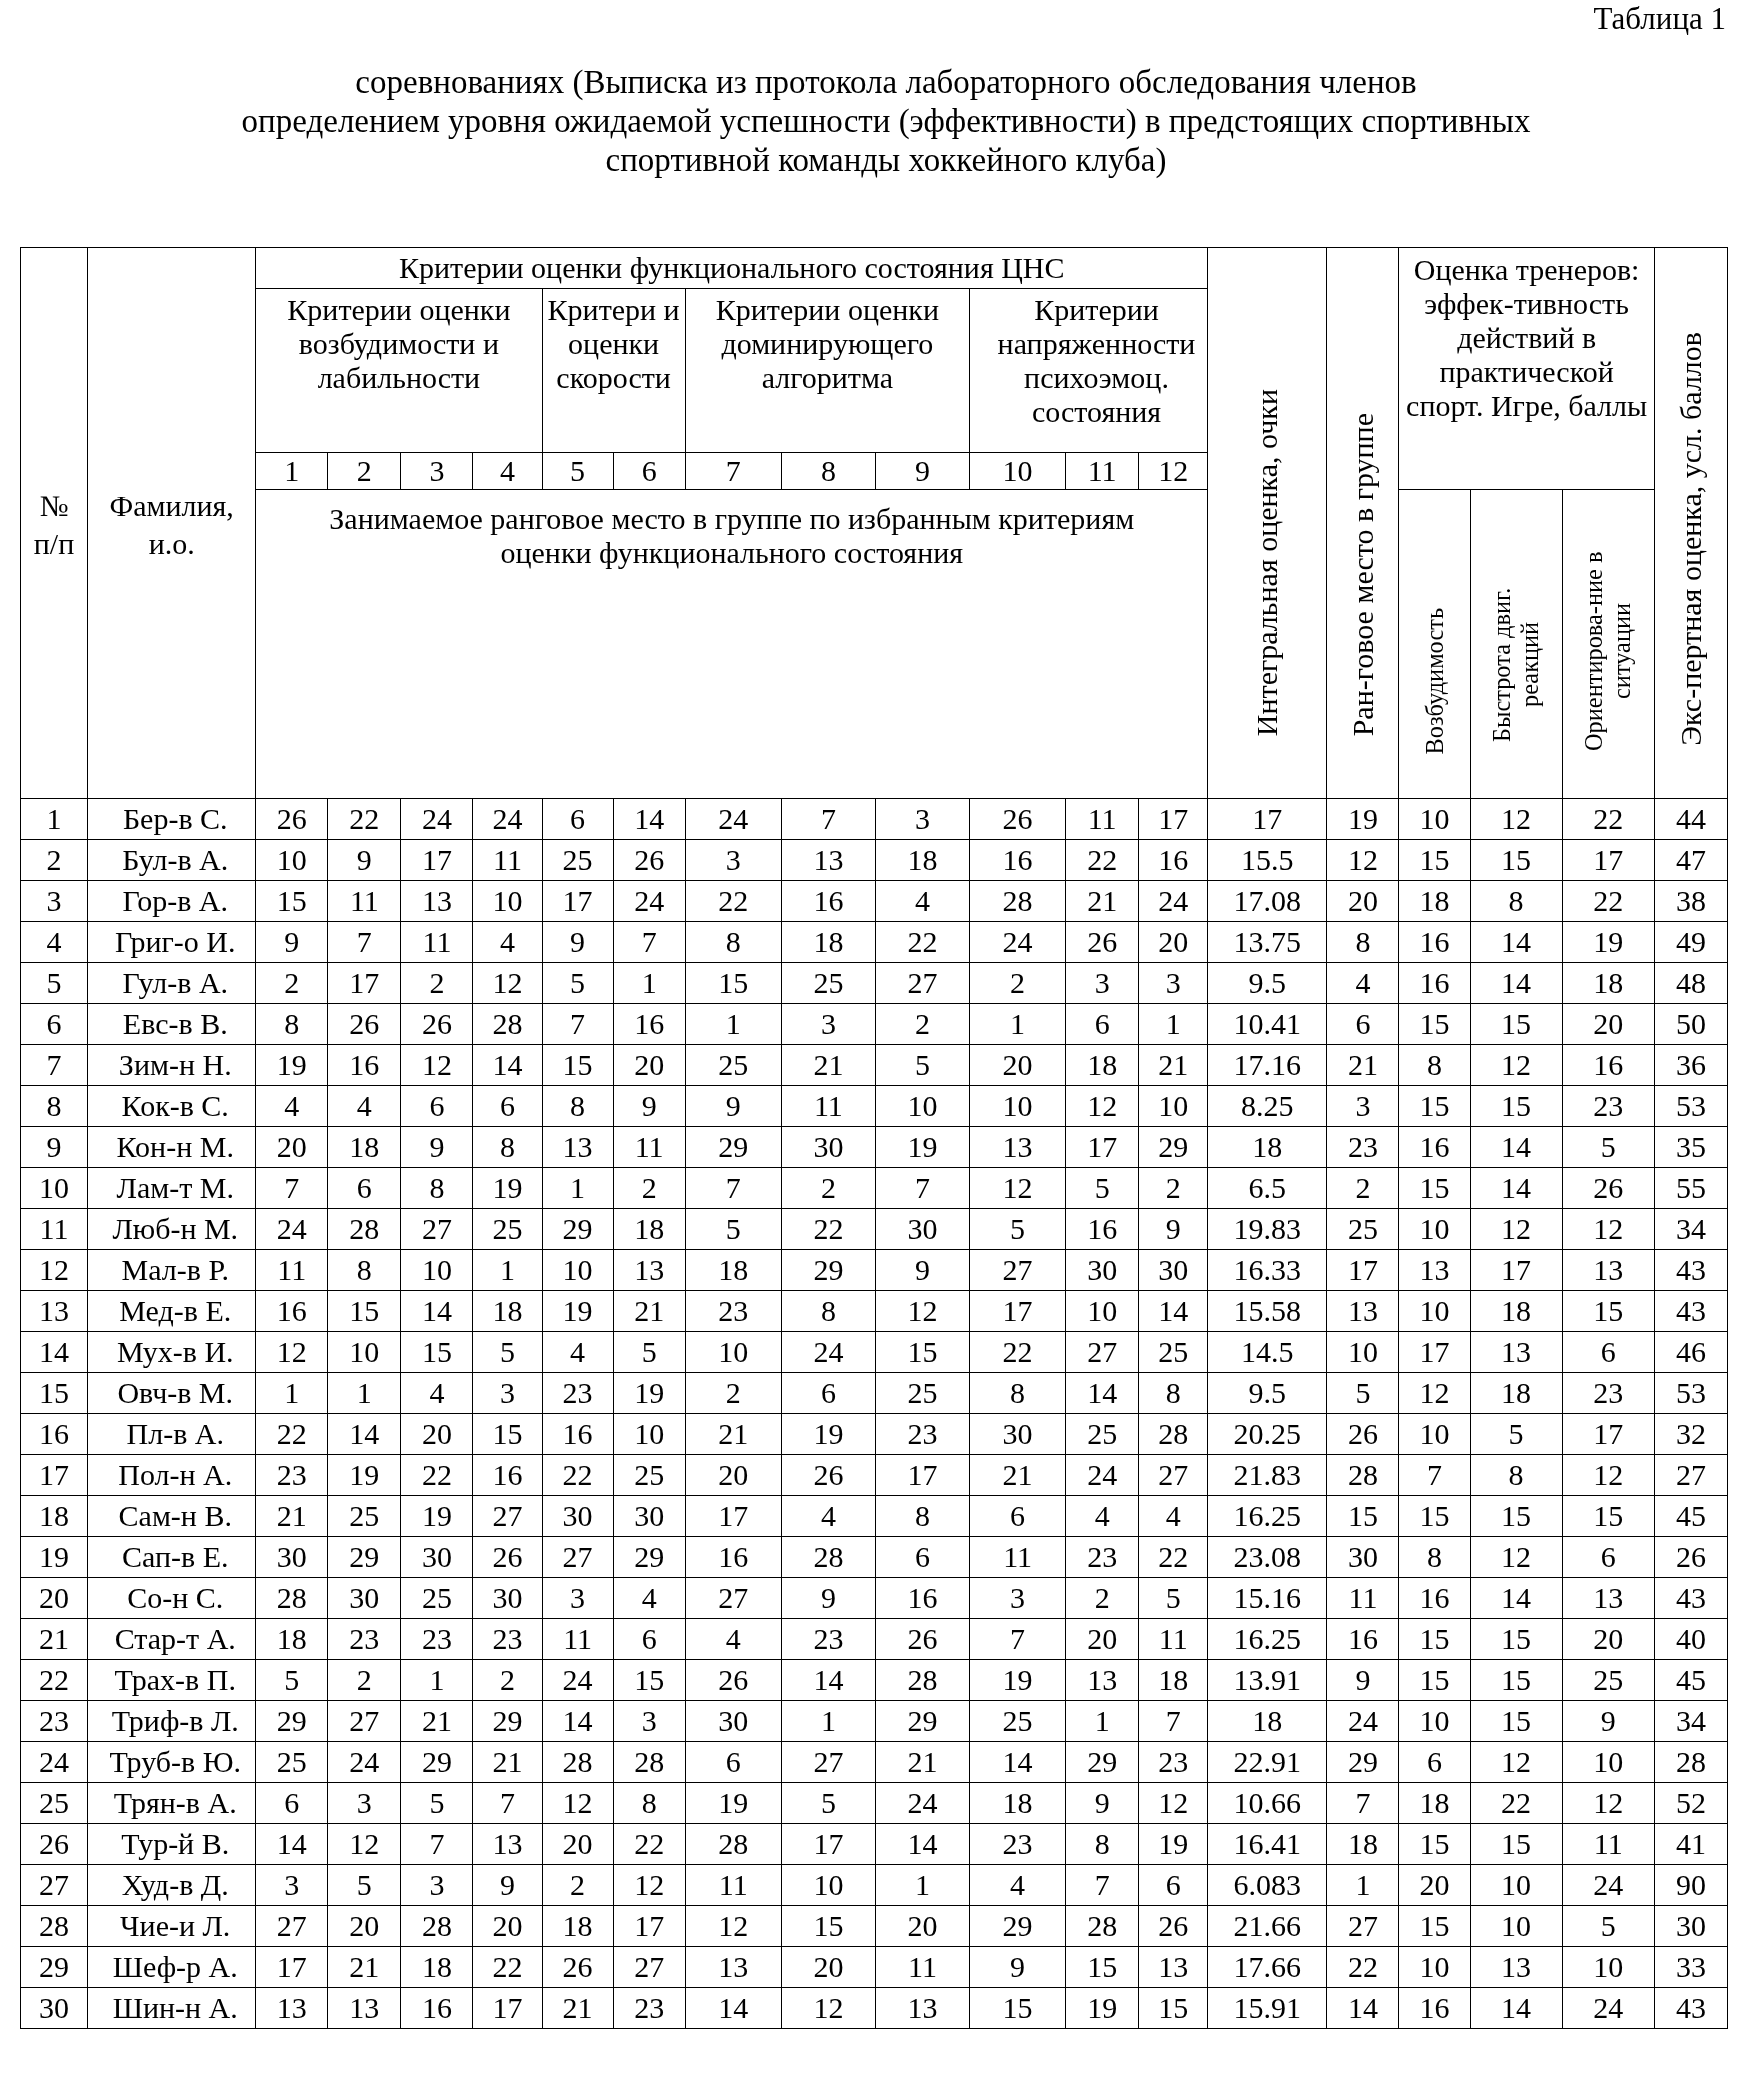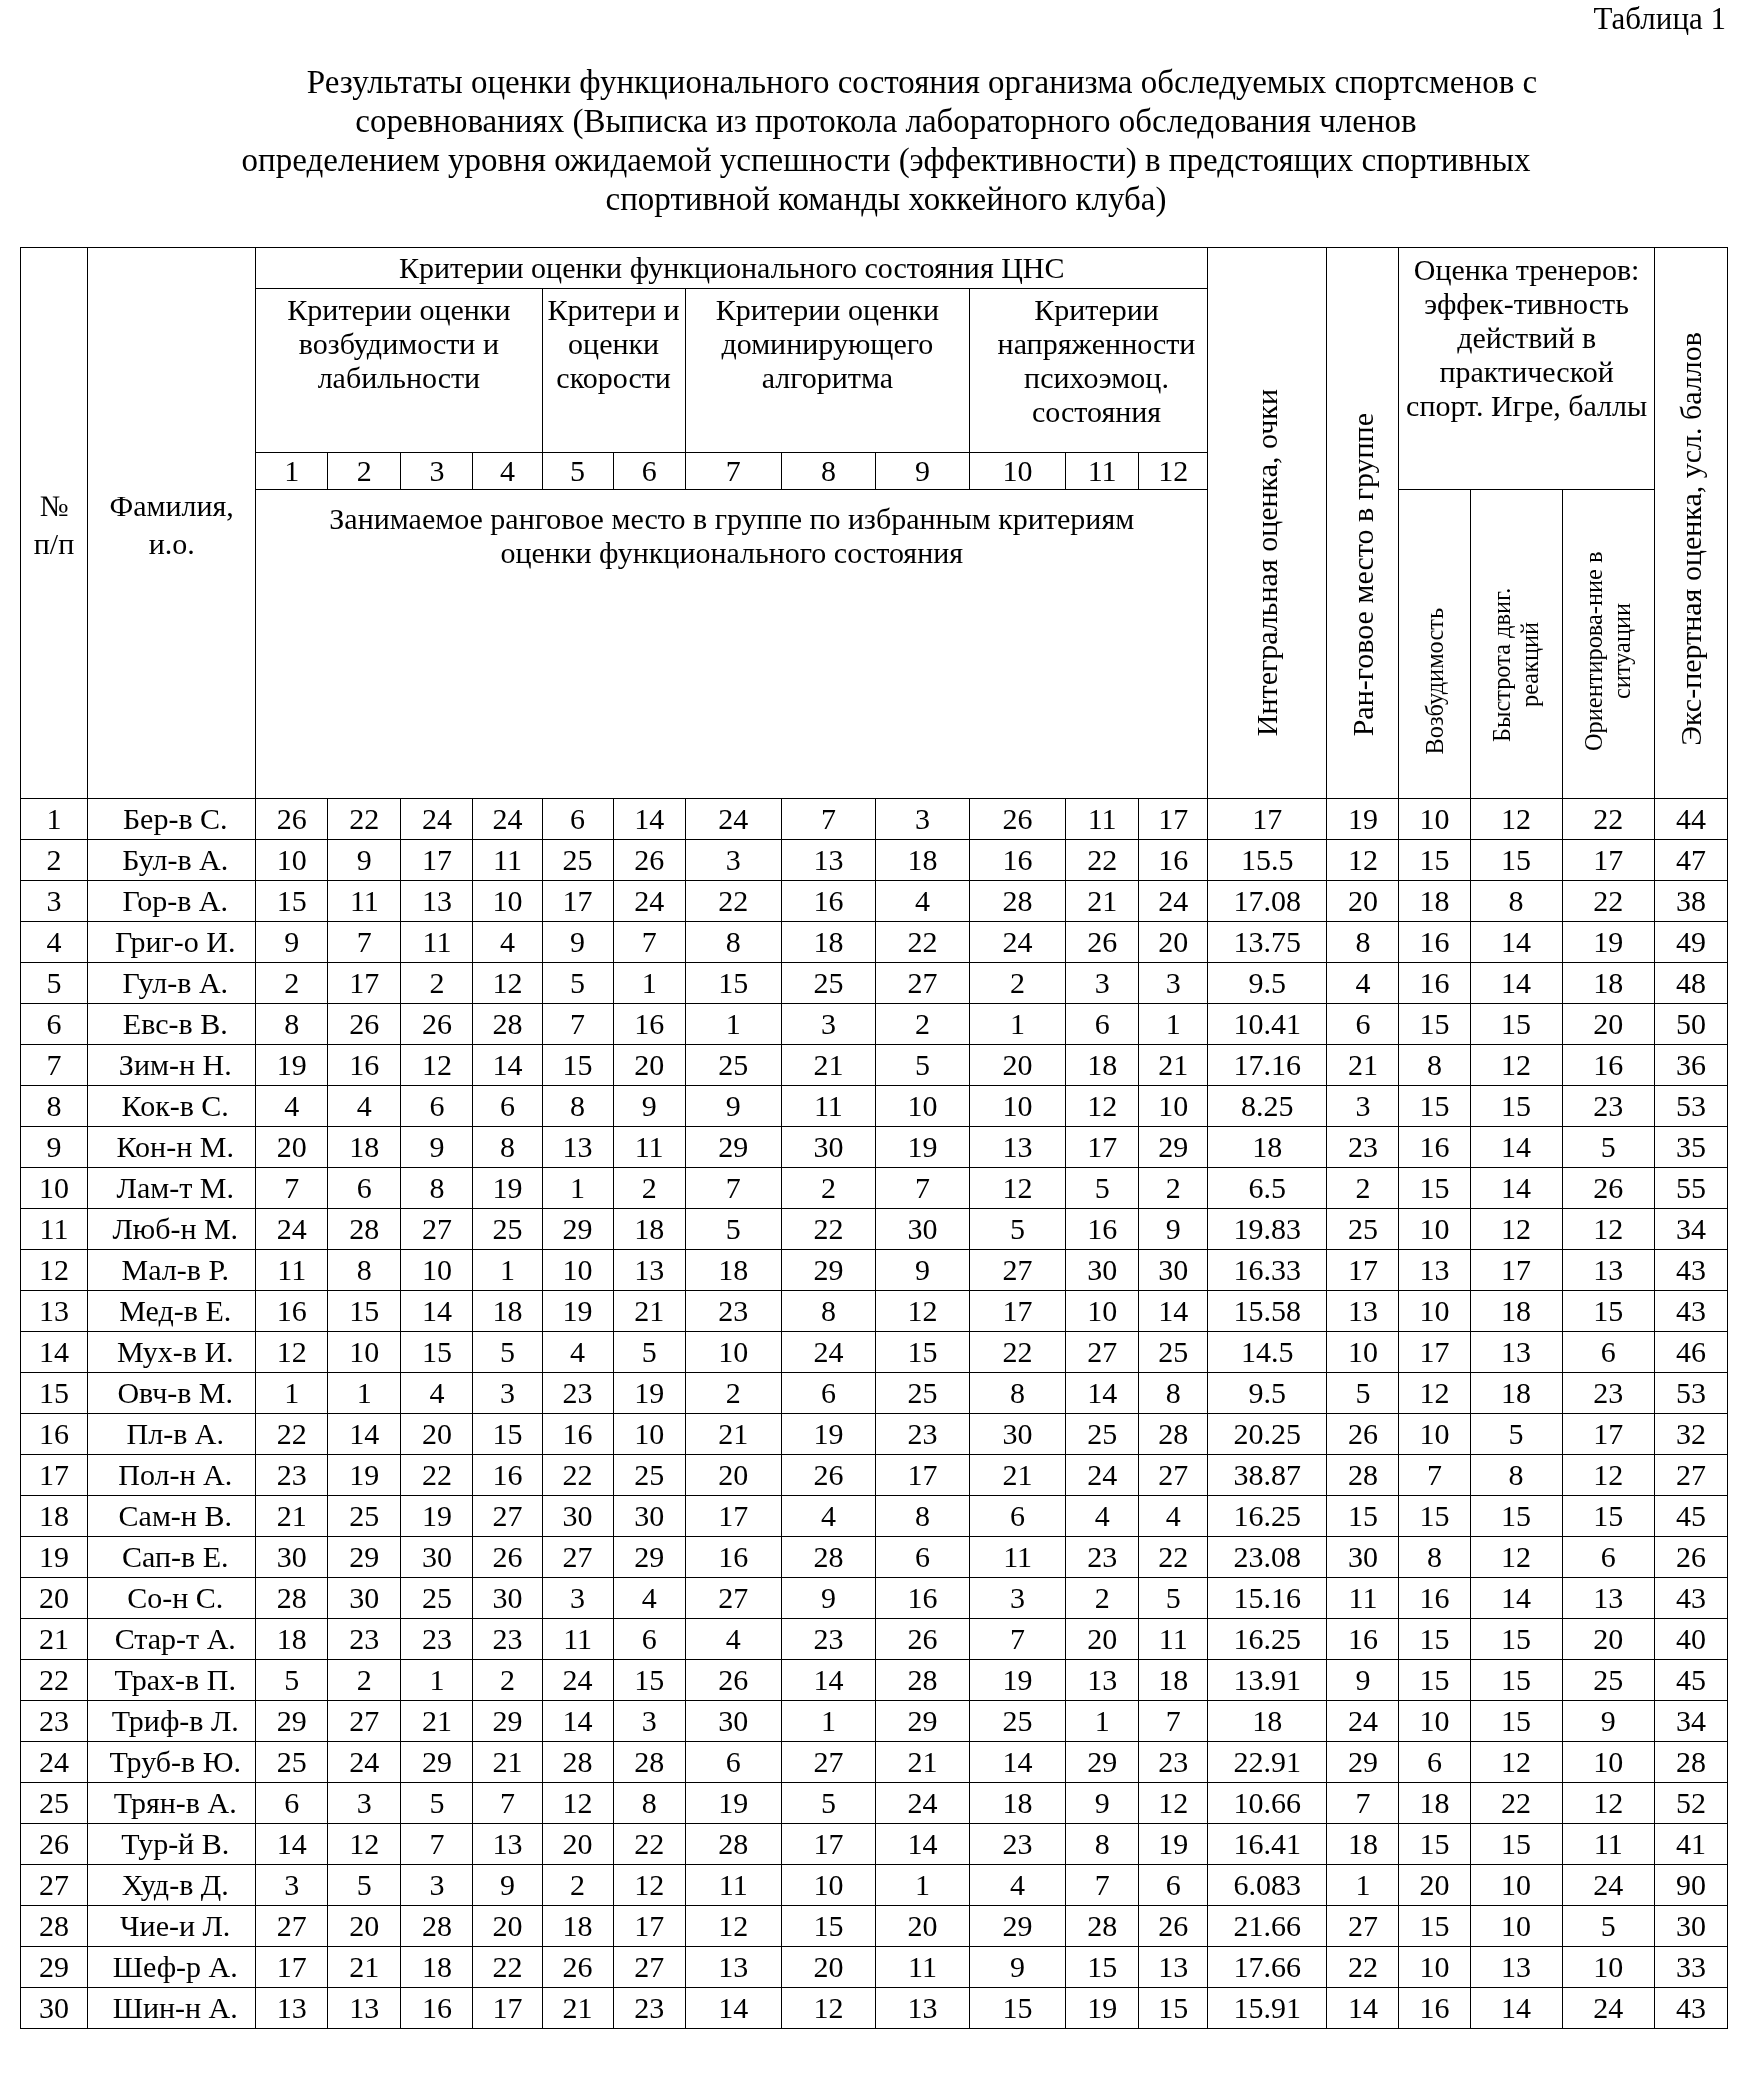--- a/index.html
+++ b/index.html
@@ -27,21 +27,20 @@
   td.bold { font-weight:bold; }
   .coach-title { vertical-align:top !important; font-size:29px; line-height:39px; padding-top:5.4px !important;margin-left:40px; }
   .small-rot { font-size:24.4px; line-height:28px; }
 </style>
 </head>
 <body>
 
 <div class="caption">Таблица 1</div>
 
 <div class="title">
-  <div class="l1">Результаты оценки функционального состояния  организма обследуемых спортсменов с</div>
   <div>соревнованиях  (Выписка из протокола лабораторного обследования членов</div>
   <div>определением уровня ожидаемой успешности (эффективности) в предстоящих  спортивных</div>
   <div>спортивной  команды хоккейного клуба)</div>
 </div>
 
 <table class="main">
   <colgroup>
     <col style="width:67px">
       <col style="width:168px">
     <col style="width:72px">
@@ -483,21 +482,21 @@
         <td>22</td>
         <td>16</td>
         <td>22</td>
         <td>25</td>
         <td>20</td>
         <td>26</td>
         <td>17</td>
         <td>21</td>
         <td>24</td>
         <td>27</td>
-        <td>38.87</td>
+        <td>21.83</td>
         <td class="bold">28</td>
         <td>7</td>
         <td>8</td>
         <td>12</td>
         <td class="bold">27</td>
       </tr>
       <tr class="data">
         <td>18</td>
         <td class="name">Сам-н В.</td>
         <td>21</td>

